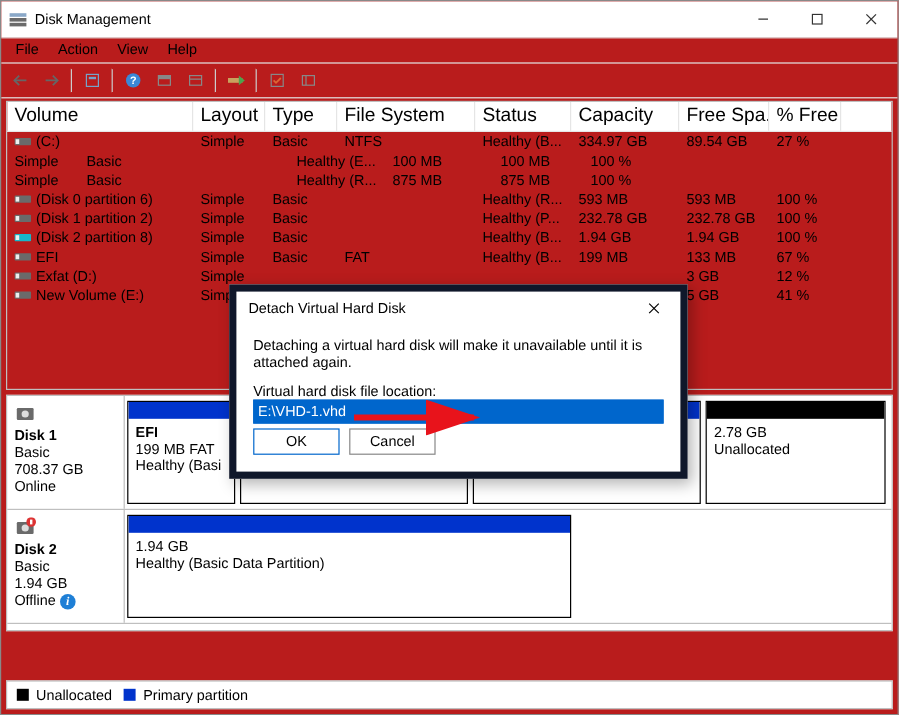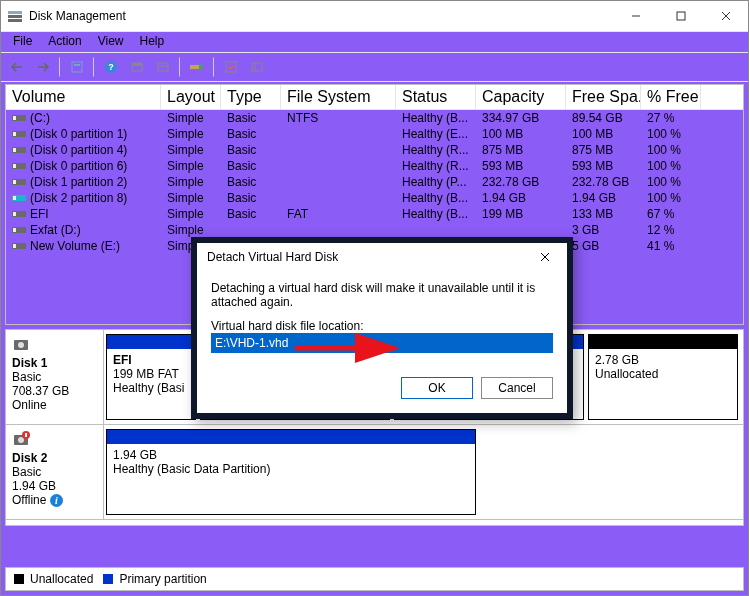--- a/index.html
+++ b/index.html
@@ -1,16 +1,16 @@
 <!DOCTYPE html>
 <html><head>
 <meta charset="utf-8">
 <style>
 html,body{margin:0;padding:0;font-family:"Segoe UI",Tahoma,sans-serif;font-size:12px;color:#000;background:#fff}
-.window{width:749px;height:596px;border:1px solid #888;box-sizing:border-box;position:relative;background:#8b5cf6;overflow:hidden}
+.window{width:749px;height:596px;border:1px solid #888;box-sizing:border-box;position:relative;background:#b91c1c;overflow:hidden}
 .titlebar{height:30px;display:flex;align-items:center;padding:0 0 0 6px;background:#fff}
 .titlebar .icon{width:16px;height:16px;margin-right:6px;display:inline-flex;align-items:center;justify-content:center}
 .titlebar .title{flex:1;font-size:12px}
 .winbtns{display:flex;height:100%}
 .winbtn{width:45px;display:flex;align-items:center;justify-content:center;color:#555}
 .winbtn svg{pointer-events:none}
 .menubar{height:20px;display:flex;align-items:flex-start;padding:0 4px;border-top:1px solid #e5e5e5}
 .menubar span{padding:2px 8px}
 .toolbar{height:28px;display:flex;align-items:center;padding:0 4px;border-top:1px solid #e5e5e5;border-bottom:1px solid #e5e5e5;gap:2px}
 .tbtn{width:22px;height:22px;display:inline-flex;align-items:center;justify-content:center;border:1px solid transparent}
@@ -40,21 +40,21 @@
 .sw.primary{background:#0033cc}
 .dialog{position:absolute;left:190px;top:236px;width:370px;background:#fff;border:6px solid #0f172a;box-shadow:4px 4px 12px rgba(0,0,0,.3);z-index:50}
 .dialog .dtitle{height:28px;display:flex;align-items:center;padding:0 2px 0 10px;font-size:12px}
 .dialog .dtitle .spacer{flex:1}
 .dialog .dclose{width:40px;height:28px;display:flex;align-items:center;justify-content:center}
 .dialog .dbody{padding:10px 14px 14px 14px;font-size:12px}
 .dialog .dmsg{margin-bottom:10px}
 .dialog .dlabel{margin-bottom:0}
 .dialog input[type=text]{width:100%;box-sizing:border-box;border:1px solid #0066cc;padding:2px 3px;font-size:12px;font-family:inherit;color:#fff;background:#0066cc}
 .dialog input[type=text]::selection{background:#0066cc;color:#fff}
-.dialog .dbtns{display:flex;justify-content:flex-end;gap:8px;margin-top:24px}
+.dialog .dbtns{display:flex;justify-content:flex-start;gap:8px;margin-top:4px}
 .dialog button{width:72px;height:22px;border:1px solid #888;background:#fff;font-size:12px;font-family:inherit}
 .dialog button.primary{border:1px solid #0066cc}
 .arrow{position:absolute;left:290px;top:332px;z-index:60;pointer-events:none}
 .info-i{width:13px;height:13px;border-radius:50%;background:#1e7fd6;color:#fff;display:inline-flex;align-items:center;justify-content:center;font-weight:700;font-size:10px;font-style:italic;font-family:Georgia,serif}
 </style>
 </head>
 <body>
 
 <div class="window">
 
@@ -177,43 +177,29 @@
           </div>
           <div class="cell c1">Simple</div>
           <div class="cell c2">Basic</div>
           <div class="cell c3">NTFS</div>
           <div class="cell c4">Healthy (B...</div>
           <div class="cell c5">334.97 GB</div>
           <div class="cell c6">89.54 GB</div>
           <div class="cell c7">27 %</div>
         </div>
         <div class="vrow">
-          <div class="cell first c0">
-            <svg width="14" height="10">
-              <rect x="0" y="2" width="14" height="6" rx="1" fill="#6a6a6a"></rect>
-              <rect x="1" y="3" width="3" height="4" fill="#eee"></rect>
-            </svg>
-            <span>(Disk 0 partition 1)</span>
-          </div>
           <div class="cell c1">Simple</div>
           <div class="cell c2">Basic</div>
           <div class="cell c3"></div>
           <div class="cell c4">Healthy (E...</div>
           <div class="cell c5">100 MB</div>
           <div class="cell c6">100 MB</div>
           <div class="cell c7">100 %</div>
         </div>
         <div class="vrow">
-          <div class="cell first c0">
-            <svg width="14" height="10">
-              <rect x="0" y="2" width="14" height="6" rx="1" fill="#6a6a6a"></rect>
-              <rect x="1" y="3" width="3" height="4" fill="#eee"></rect>
-            </svg>
-            <span>(Disk 0 partition 4)</span>
-          </div>
           <div class="cell c1">Simple</div>
           <div class="cell c2">Basic</div>
           <div class="cell c3"></div>
           <div class="cell c4">Healthy (R...</div>
           <div class="cell c5">875 MB</div>
           <div class="cell c6">875 MB</div>
           <div class="cell c7">100 %</div>
         </div>
         <div class="vrow">
           <div class="cell first c0">

